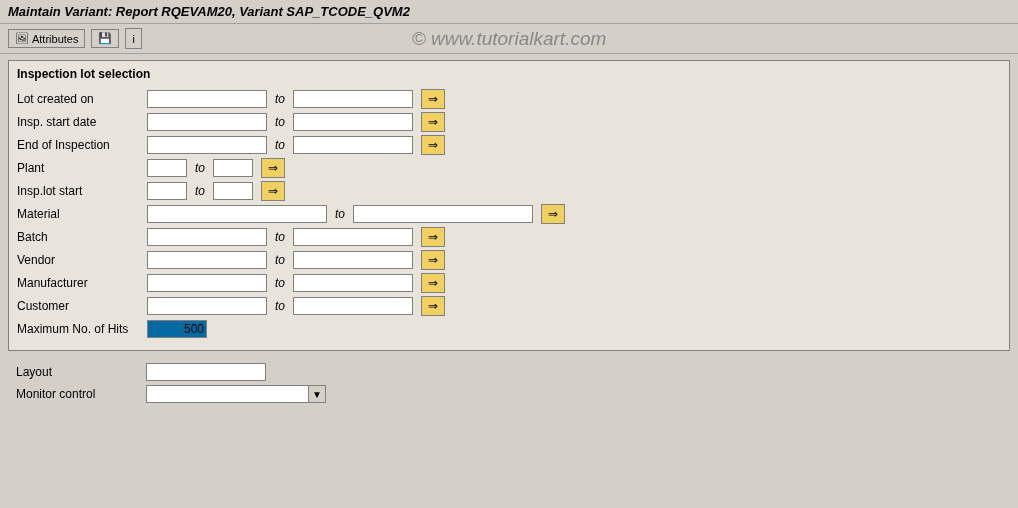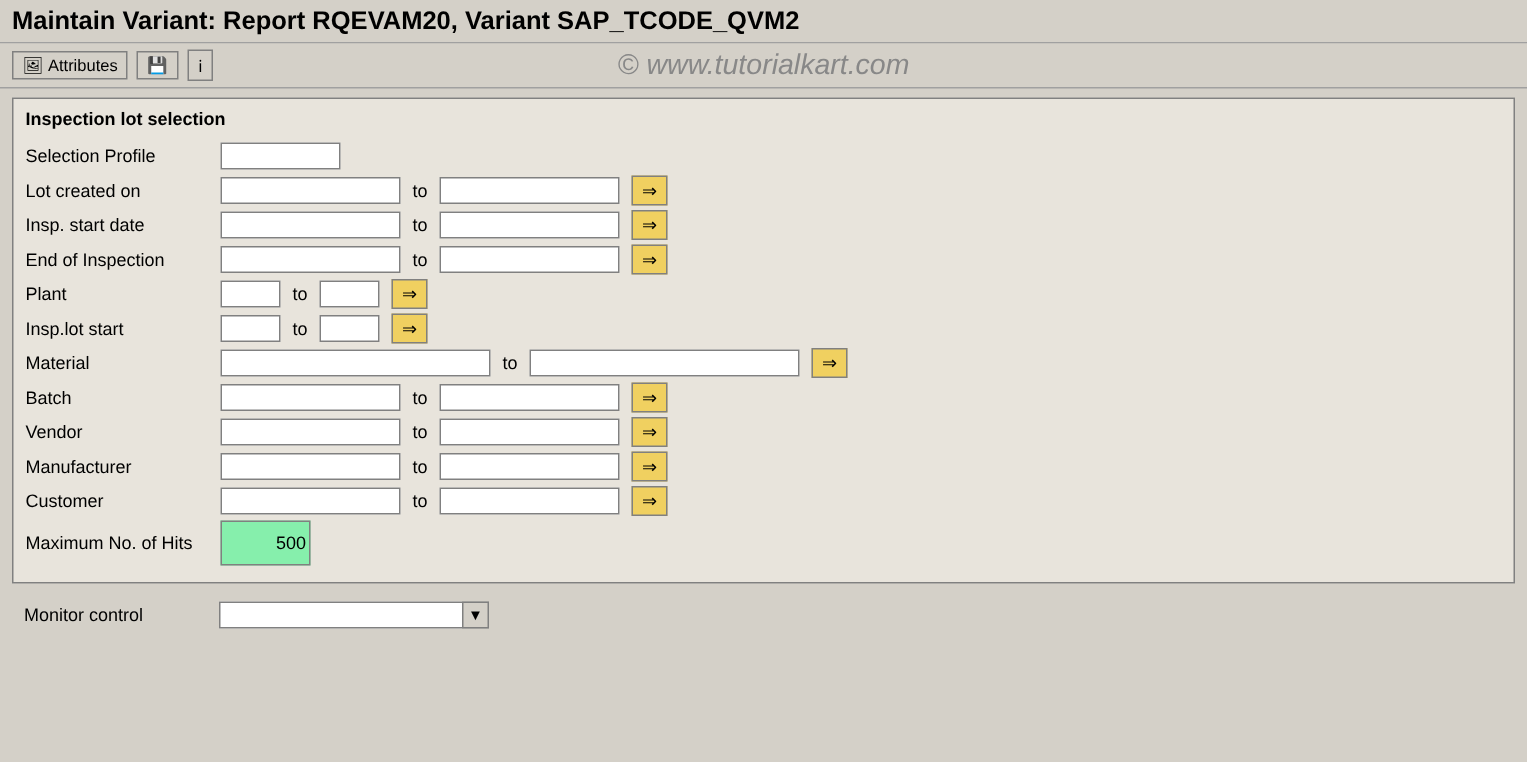--- a/index.html
+++ b/index.html
@@ -8,21 +8,22 @@
       font-size: 12px;
       background-color: #d4d0c8;
       width: 1018px;
       height: 508px;
       overflow: hidden;
     }
     .title-bar {
       background-color: #d4d0c8;
       padding: 4px 8px;
       font-weight: bold;
-      font-size: 17px;
+      font-style: italic;
+      font-size: 13px;
       color: #000;
       border-bottom: 1px solid #a0a0a0;
     }
     .toolbar {
       background-color: #d4d0c8;
       padding: 4px 8px;
       display: flex;
       align-items: center;
       gap: 6px;
       border-bottom: 1px solid #a0a0a0;
@@ -83,20 +84,21 @@
       padding: 0 2px;
     }
     .input-short { width: 80px; }
     .input-medium { width: 120px; }
     .input-long { width: 180px; }
     .input-tiny { width: 40px; }
     .to-label {
       margin: 0 8px;
       font-size: 12px;
       color: #000;
+      font-style: italic;
     }
     .arrow-btn {
       background-color: #f0d060;
       border: 1px solid #808080;
       width: 24px;
       height: 20px;
       margin-left: 8px;
       cursor: pointer;
       display: flex;
       align-items: center;
@@ -109,22 +111,22 @@
       background-color: #f0d060;
       border: 1px solid #808080;
       height: 20px;
       padding: 0 12px;
       cursor: pointer;
       font-size: 12px;
       color: #000;
     }
     .hits-input {
       border: 1px solid #808080;
-      background-color: #86efac;
-      height: 30px;
+      background-color: #0369a1;
+      height: 18px;
       width: 60px;
       font-size: 12px;
       padding: 0 2px;
       text-align: right;
     }
     .bottom-section {
       padding: 4px 8px;
     }
     .bottom-row {
       display: flex;
@@ -187,24 +189,20 @@
     <span>ℹ</span>
   </button>
   <span class="watermark">© www.tutorialkart.com</span>
 </div>
 
 <div class="main-content">
 
   <div class="group-box">
     <div class="group-title">Inspection lot selection</div>
 
-    <div class="form-row">
-      <span class="field-label">Selection Profile</span>
-      <input type="text" class="field-input input-short" value="" style="">
-    </div>
 
     <div class="form-row">
       <span class="field-label">Lot created on</span>
       <input type="text" class="field-input input-medium" value="" style="">
       <span class="to-label">to</span>
       <input type="text" class="field-input input-medium" value="" style="">
       <button class="arrow-btn">⇒</button>
     </div>
 
     <div class="form-row">
@@ -282,20 +280,24 @@
 
     <div class="form-row">
       <span class="field-label">Maximum No. of Hits</span>
       <input type="text" class="hits-input" value="500" style="">
     </div>
 
   </div>
 
   <div class="bottom-section">
 
+    <div class="bottom-row">
+      <span class="bottom-label">Layout</span>
+      <input type="text" class="field-input" style="width: 120px;" value="">
+    </div>
 
     <div class="bottom-row">
       <span class="bottom-label">Monitor control</span>
       <div class="dropdown-wrapper">
         <input type="text" class="dropdown-input" value="" style="">
         <div class="dropdown-arrow">▼</div>
       </div>
     </div>
 
   </div>

